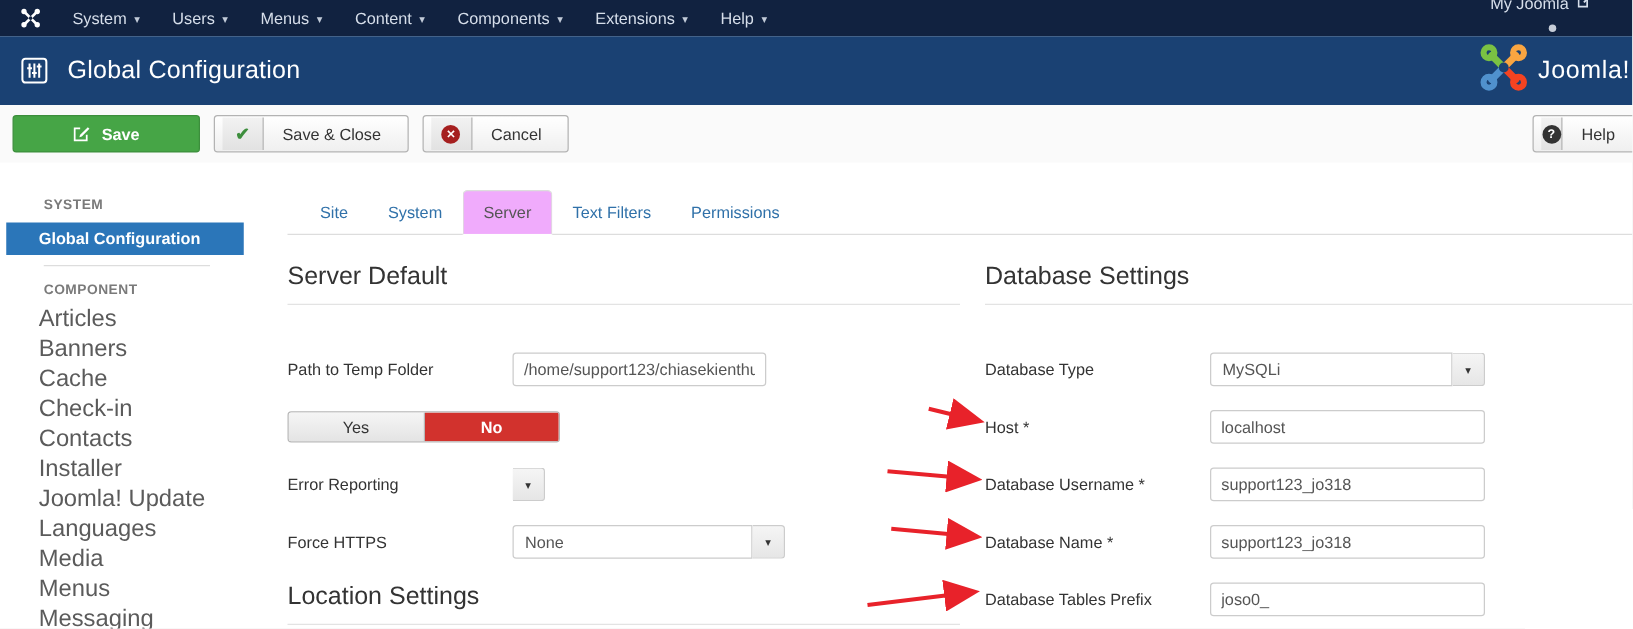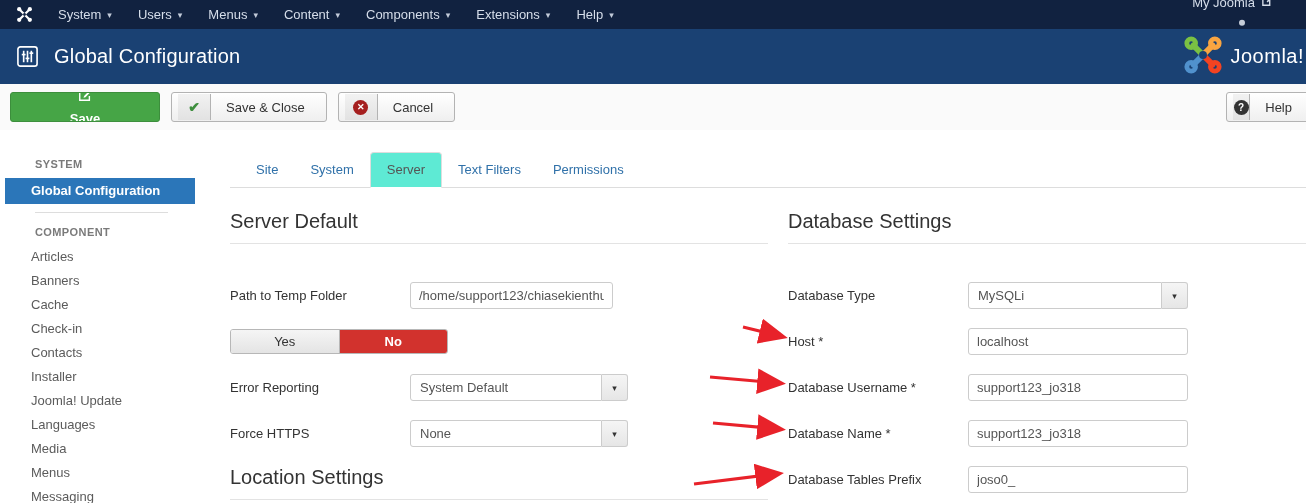--- a/index.html
+++ b/index.html
@@ -27,44 +27,44 @@
 
   
   .toolbar { position:absolute; top:84px; left:0; right:0; height:46px; background:#fafafa;
              display:flex; align-items:center; }
   .btn { height:30px; border:1px solid #b3b3b3; border-radius:3px; background:linear-gradient(#ffffff,#efefef);
          display:flex; align-items:stretch; font-size:13px; color:#333; overflow:hidden; cursor:pointer; }
   .btn .icon-seg { width:33px; background:linear-gradient(#f2f2f2,#e2e2e2); border-right:1px solid #b3b3b3;
                    display:flex; align-items:center; justify-content:center; }
   .btn .label-seg { display:flex; align-items:center; padding:0 15px; }
   .btn-save { margin-left:10px; margin-right:11px; width:150px; background:#46a546; border-color:#3c8e3c;
-              color:#fff; font-weight:700; justify-content:center; align-items:center; gap:9px;flex-direction:column; }
+              color:#fff; font-weight:700; justify-content:center; align-items:center; gap:9px; }
   .btn-sc { margin-right:11px; }
   .check-glyph { color:#3d8e3d; font-size:14px; font-weight:700; }
   .cancel-disc { width:15px; height:15px; border-radius:50%; background:#a51f1f; color:#fff; font-size:9px;
                  display:flex; align-items:center; justify-content:center; font-weight:700; }
   .help-disc { width:15px; height:15px; border-radius:50%; background:#333; color:#fff; font-size:10px;
                display:flex; align-items:center; justify-content:center; font-weight:700; }
   .btn-help { position:absolute; right:-8px; top:8px; width:88px; }
 
   
   .sidebar { position:absolute; left:0; top:145px; width:220px; }
   .side-head { margin:13px 0 0 35px; font-size:11px; font-weight:700; color:#7a7a7a; letter-spacing:.4px; }
   .side-active { margin:8px 0 0 5px; width:190px; background:#2b76b9; color:#fff; font-size:13px; font-weight:700;
                  padding:5px 0 6px 26px; cursor:pointer; }
   .side-sep { border:none; border-top:1px solid #ddd; margin:8px 0 0 35px; width:133px; }
   .side-head2 { margin:13px 0 6px 35px; }
-  .side-item { height:24px; display:flex; align-items:center; padding-left:31px; font-size:13px; color:#5b5b5b; cursor:pointer; }
+  .side-item { height:24px; display:flex; align-items:center; padding-left:31px; font-size:19px; color:#5b5b5b; cursor:pointer; }
 
   
   .tabs { position:absolute; left:230px; right:0; top:152px; height:36px; border-bottom:1px solid #ddd;
           display:flex; align-items:flex-end; font-size:13px; }
   .tab { padding:9px 16px 10px; color:#3071a9; cursor:pointer; }
   .tab:first-child { margin-left:10px; }
-  .tab.active { background:#5eead4; border:1px solid #ddd; border-bottom:1px solid #fff; border-radius:4px 4px 0 0;
+  .tab.active { background:#f0abfc; border:1px solid #ddd; border-bottom:1px solid #fff; border-radius:4px 4px 0 0;
                 color:#555; position:relative; top:1px; }
 
   
   .col { position:absolute; top:202px; }
   .col-left  { left:230px; width:538px; }
   .col-right { left:788px; width:518px; }
   .section-title { font-size:20px; font-weight:400; color:#333; margin:8px 0 0; padding-bottom:10px;
                    border-bottom:1px solid #e3e3e3; }
   .rows { margin-top:38px; }
   .frow { display:flex; align-items:center; height:27px; margin-bottom:19px; }
@@ -259,21 +259,20 @@
       </div>
       <div class="frow">
         <div class="btn-toggle">
           <span class="opt opt-yes">Yes</span>
           <span class="opt opt-no">No</span>
         </div>
       </div>
       <div class="frow">
         <label>Error Reporting</label>
         <div class="select">
-          <span class="select-value sv-sm">System Default</span>
           <span class="select-caret">▾</span>
         </div>
       </div>
       <div class="frow">
         <label>Force HTTPS</label>
         <div class="select">
           <span class="select-value sv-sm">None</span>
           <span class="select-caret">▾</span>
         </div>
       </div>

